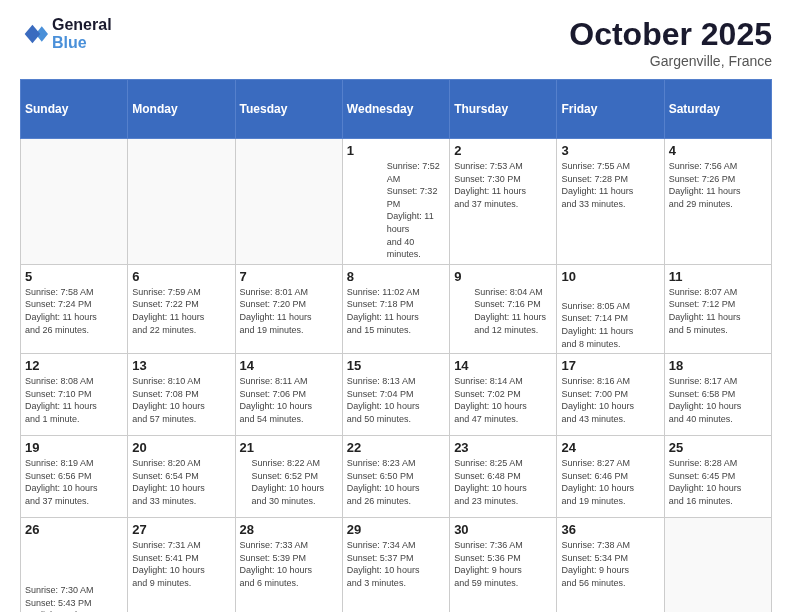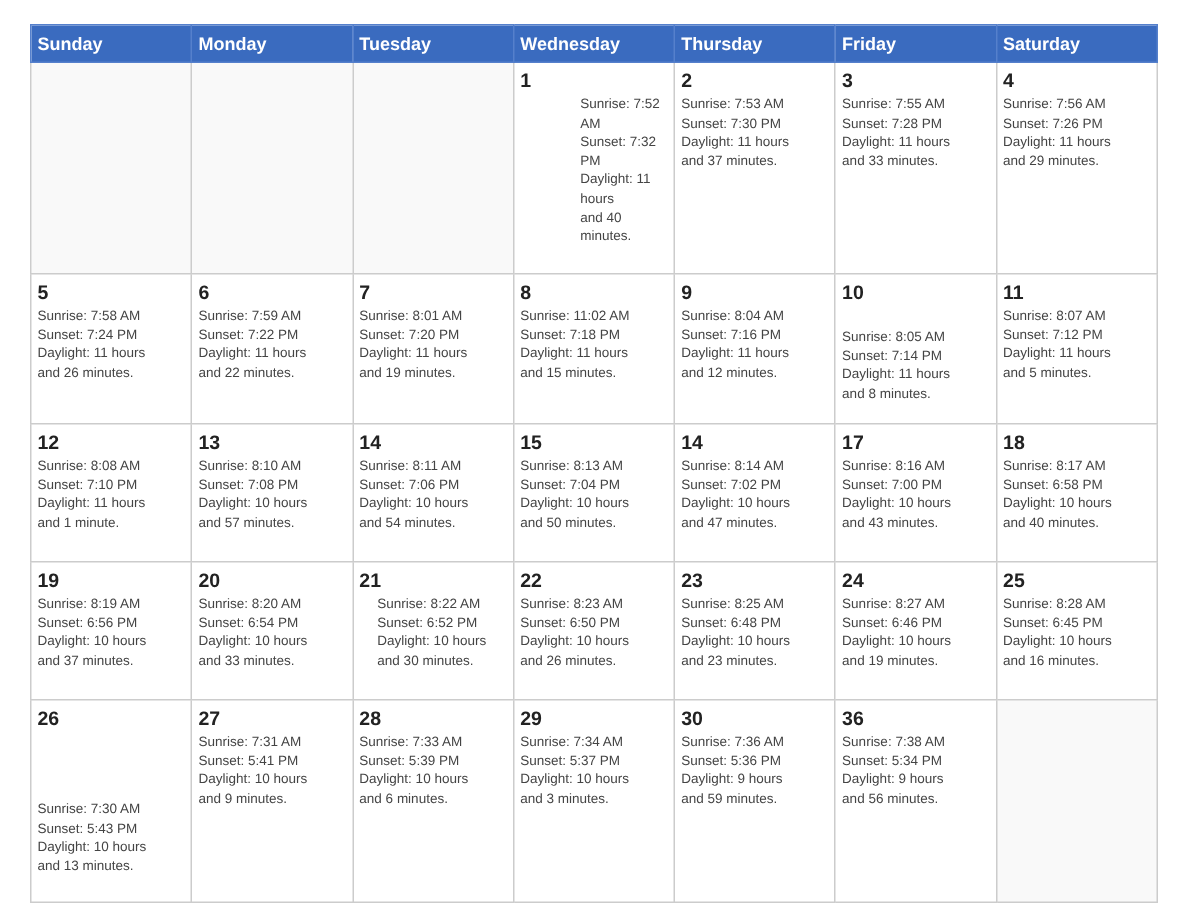--- a/index.html
+++ b/index.html
@@ -49,21 +49,21 @@
       border: 1px solid #ccc;
       border-collapse: collapse;
       width: 100%;
       table-layout: fixed;
     }
     .calendar thead tr th {
       background: #3a6bbf;
       color: #fff;
       font-size: 12px;
       font-weight: bold;
-      padding: 5px 4px;
+      padding: 22px 4px;
       text-align: left;
       border: 1px solid #5580cc;
     }
     .calendar tbody tr td {
       border: 1px solid #ccc;
       vertical-align: top;
       padding: 4px 4px 3px 4px;
       font-size: 9.5px;
       color: #333;
       height: 82px;
@@ -80,20 +80,37 @@
       line-height: 1.4;
     }
     .empty {
       background: #f9f9f9;
     }
   </style>
 </head>
 <body>
 
 <div class="page">
+  <div class="header">
+    <div class="logo">
+      <svg class="logo-icon" viewBox="0 0 36 36">
+        <rect x="0" y="0" width="36" height="36" fill="white"></rect>
+        <polygon points="28,8 36,18 28,28 20,18" fill="#4a90d9"></polygon>
+        <polygon points="16,6 26,18 16,30 6,18" fill="#3a6bbf"></polygon>
+      </svg>
+      <div>
+        <div style="font-size:16px;font-weight:bold;color:#1a1a2e;line-height:1.1;">General</div>
+        <div style="font-size:16px;font-weight:bold;color:#4a90d9;line-height:1.1;">Blue</div>
+      </div>
+    </div>
+    <div class="title-block">
+      <div class="month-title">October 2025</div>
+      <div class="location">Gargenville, France</div>
+    </div>
+  </div>
 
   <table class="calendar">
     <thead>
       <tr>
       <th>Sunday</th>
           <th>Monday</th>
           <th>Tuesday</th>
           <th>Wednesday</th>
           <th>Thursday</th>
           <th>Friday</th>
@@ -158,21 +175,21 @@
           </td>
           <td>
             <div class="day-num">8</div>
             <div class="day-info" style="white-space: pre-line;">Sunrise: 11:02 AM
 Sunset: 7:18 PM
 Daylight: 11 hours
 and 15 minutes.</div>
           </td>
           <td>
             <div class="day-num">9</div>
-            <div class="day-info" style="white-space: pre-line;">Sunrise: 8:04 AM
+            <div class="day-info" style="white-space: pre-line; margin-left: 20px;">Sunrise: 8:04 AM
 Sunset: 7:16 PM
 Daylight: 11 hours
 and 12 minutes.</div>
           </td>
           <td>
             <div class="day-num">10</div>
             <div class="day-info" style="white-space: pre-line; margin-top: 16px;">Sunrise: 8:05 AM
 Sunset: 7:14 PM
 Daylight: 11 hours
 and 8 minutes.</div>

